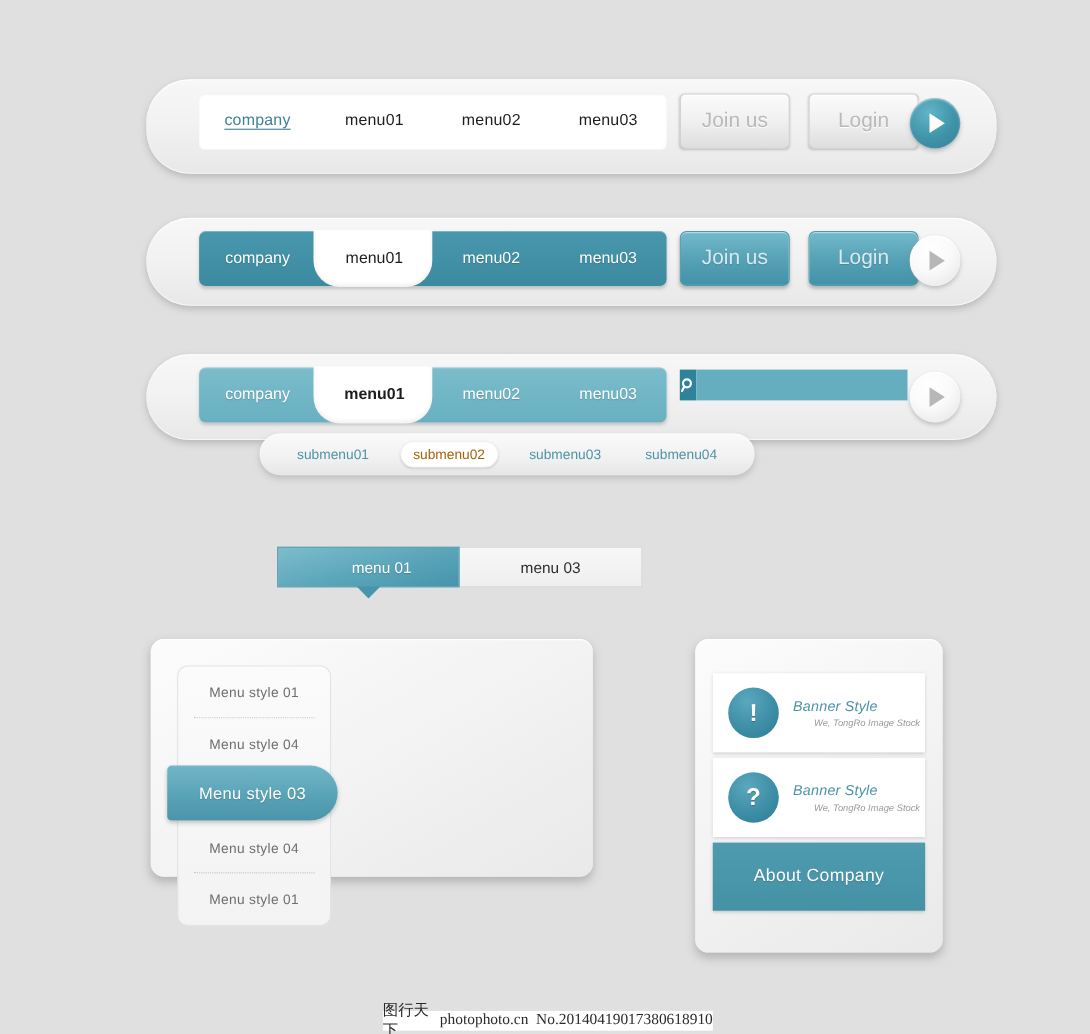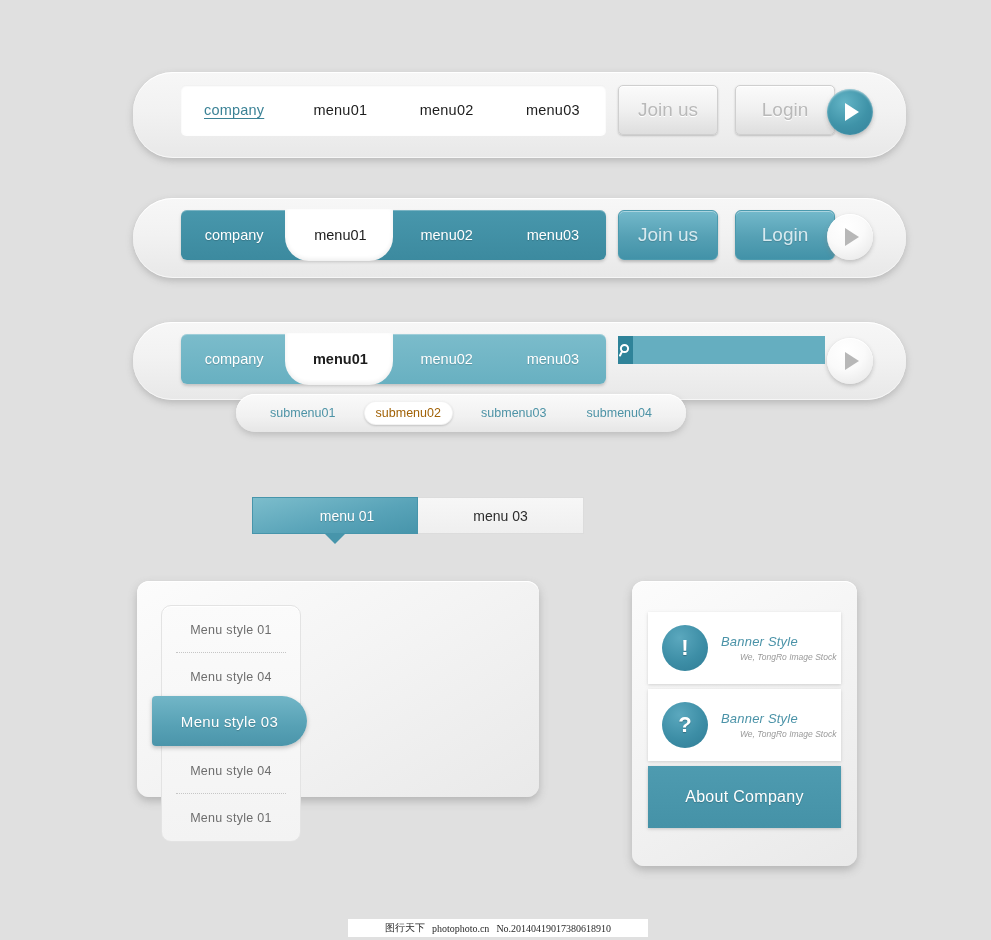--- a/index.html
+++ b/index.html
@@ -244,21 +244,21 @@
     display: flex; align-items: center; justify-content: center;
     color: #ffffff; font-size: 16px; letter-spacing: .3px;
     text-shadow: 0 1px 1px rgba(0,0,0,.2);
     box-shadow: 0 1px 3px rgba(130,130,130,.4);
   }
 
   
   #footer {
     position: absolute; left: 348px; top: 919px; width: 300px; height: 18px;
     background: #ffffff; display: flex; align-items: center; justify-content: center;
-    font-family: "Liberation Serif", serif; font-size: 10px; color: #2a2a2a;
+    font-family: "Liberation Serif", serif; font-size: 14px; color: #2a2a2a;
     gap: 7px;
   }
 </style>
 </head>
 <body>
 
 <div class="navshell" id="bar1">
   <div class="bar1-menu">
     <div class="mi active">company</div>
     <div class="mi">menu01</div>

